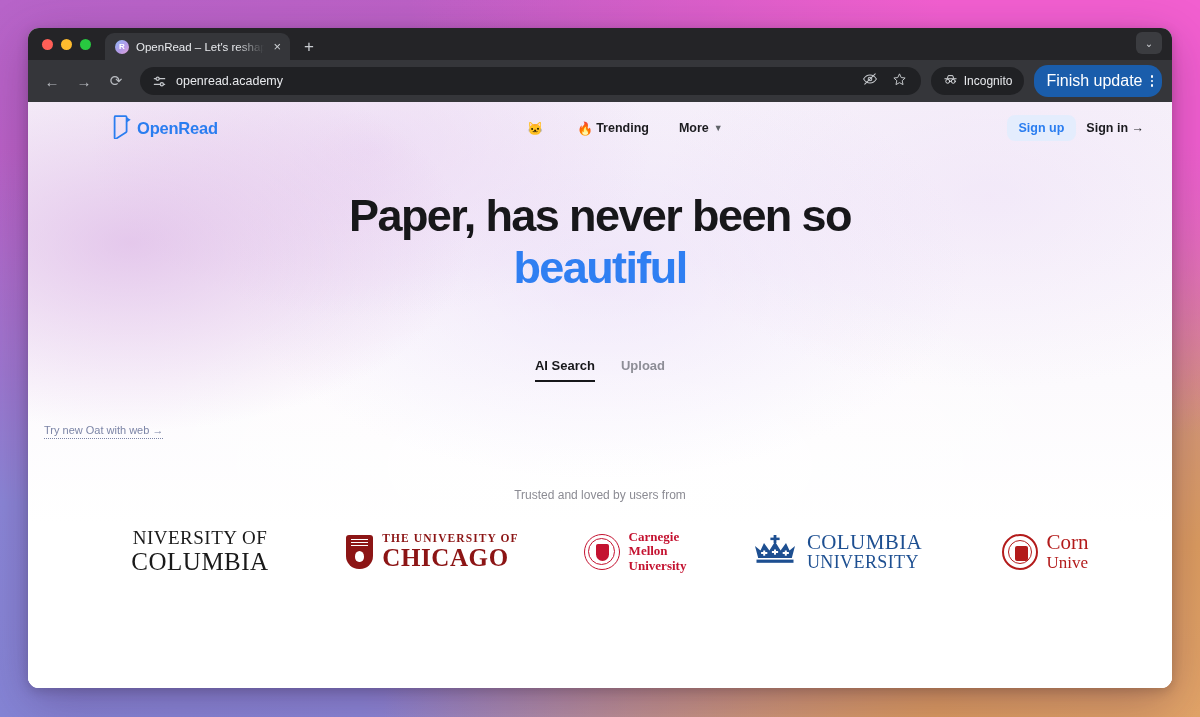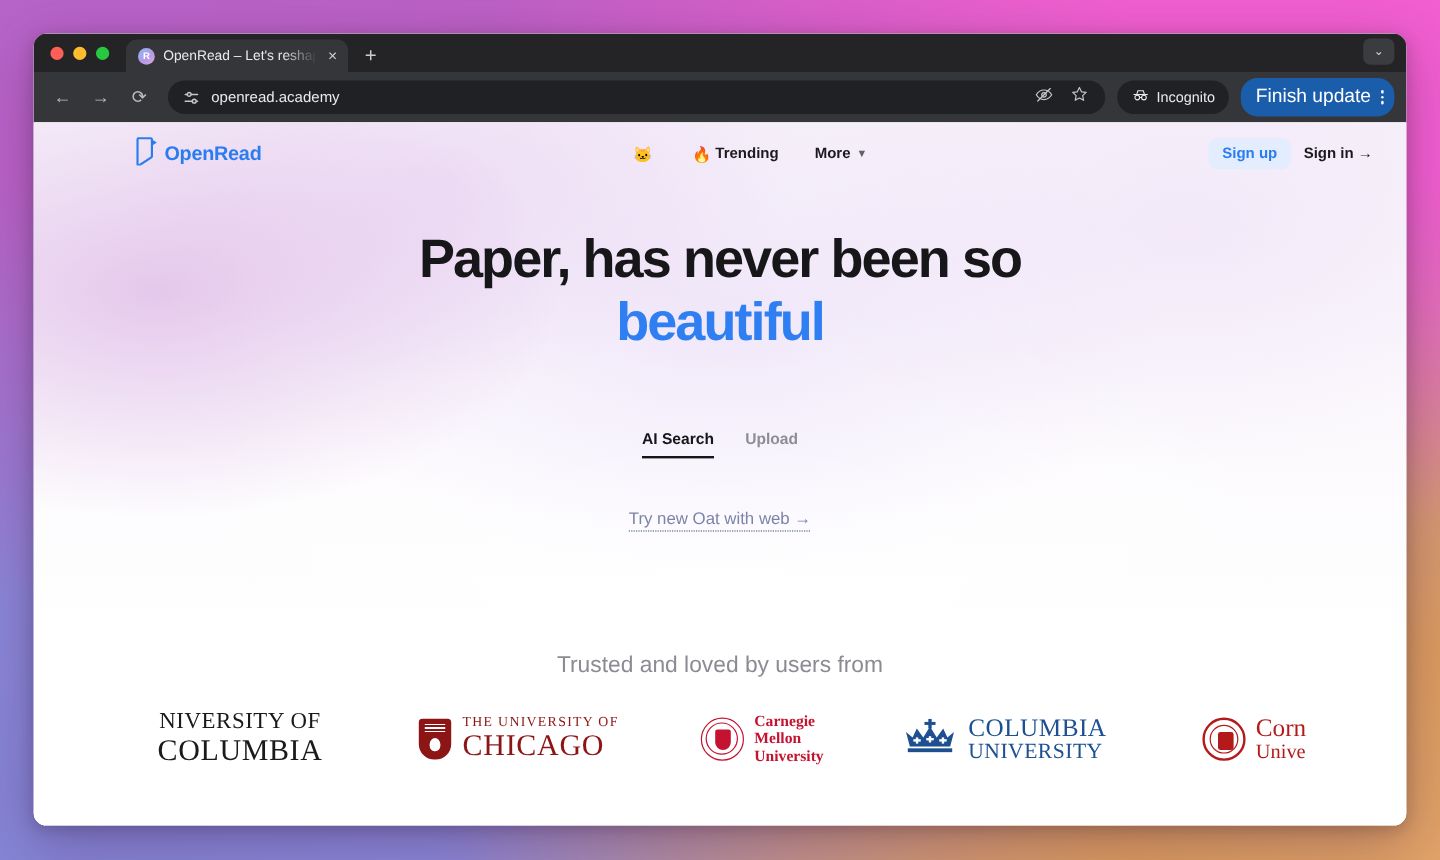--- a/index.html
+++ b/index.html
@@ -191,49 +191,50 @@
   .enter-badge {
     font-size: 9.5px; color: #a3a3ae; border: 1px solid #e7e6ee;
     border-radius: 4px; padding: 2px 5px; white-space: nowrap;
   }
   .go-btn {
     background: #e4edfd; color: #2a6df0; font-size: 12.5px; font-weight: 700;
     padding: 7px 13px; border-radius: 7px;
   }
 
   .oat-link {
-    margin-top: 42px; text-align: center;
-    font-size: 14px; color: #7b84a6;
+    margin-top: 42px; text-align: left;
+    font-size: 11px; color: #7b84a6;
     text-decoration: underline; text-decoration-style: dotted;
     text-underline-offset: 4px;
+    margin-left: 16px;
   }
 
   
   .trusted-title {
-    text-align: center; font-size: 19px; color: #8b8b93;
-    margin-top: 104px;
+    text-align: center; font-size: 12px; color: #8b8b93;
+    margin-top: 52px;
   }
   .logos {
     margin-top: 26px; display: flex; align-items: center;
     justify-content: center; padding: 0 0 0 0;
     overflow: hidden;
   }
   .logo-cell { display: flex; align-items: center; justify-content: center; }
 
   
   .cell-cambridge { width: 250px; margin-left: -42px; }
   .camb-text {
     font-family: "Liberation Serif", serif; color: #1a1a1a;
     text-align: center; line-height: 1.06; letter-spacing: .5px;
   }
   .camb-l1 { font-size: 19px; }
   .camb-l2 { font-size: 25px; }
 
   
-  .cell-chicago { width: 215px; gap: 9px; }
+  .cell-chicago { width: 215px; gap: 9px; font-weight: bold; }
   .shield {
     width: 27px; height: 34px; background: #8c1515;
     border-radius: 3px 3px 13px 13px; position: relative; flex: 0 0 27px;
   }
   .shield::before {
     content: ""; position: absolute; left: 5px; top: 4px; right: 5px; height: 8px;
     background: repeating-linear-gradient(180deg,#fff 0 1.4px,#8c1515 1.4px 3px);
   }
   .shield::after {
     content: ""; position: absolute; left: 9px; top: 16px;

